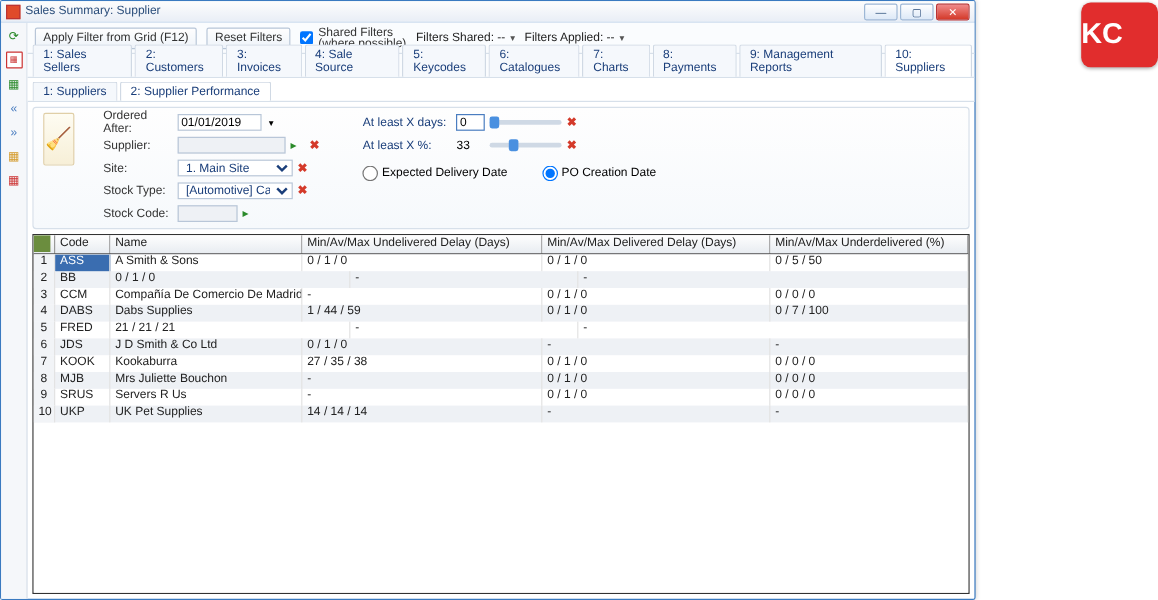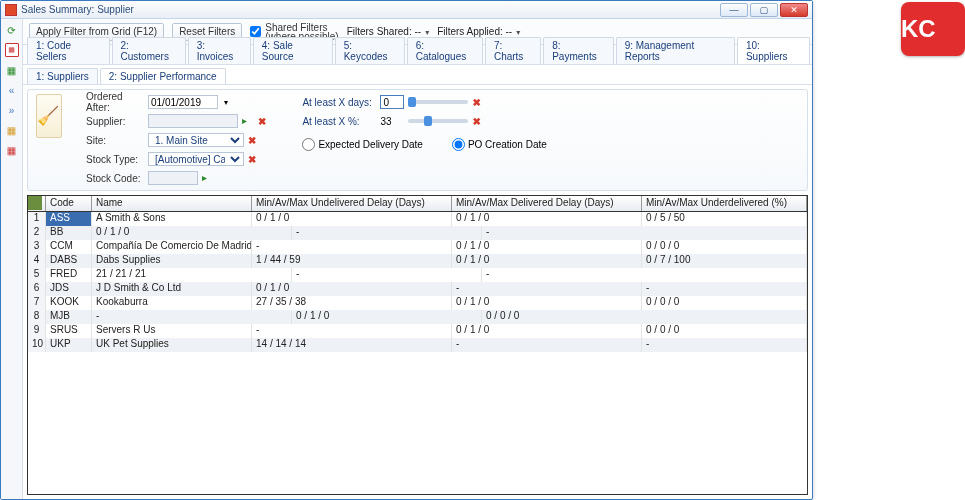--- a/index.html
+++ b/index.html
@@ -87,21 +87,21 @@
         <div class="btn">Reset Filters</div>
         <label class="chk">
               <input type="checkbox" checked="" style="">
               <span style="white-space:pre-line;line-height:9px">Shared Filters
 (where possible)</span>
             </label>
         <span class="tlabel drop"><span>Filters Shared:</span> <span>--</span></span>
         <span class="tlabel drop"><span>Filters Applied:</span> <span>--</span></span>
       </div>
       <div class="tabs" id="tabs">
-            <div class="tab">1: Code Sellers</div>
+            <div class="tab">1: Sales Sellers</div>
             <div class="tab">2: Customers</div>
             <div class="tab">3: Invoices</div>
             <div class="tab">4: Sale Source</div>
             <div class="tab">5: Keycodes</div>
             <div class="tab">6: Catalogues</div>
             <div class="tab">7: Charts</div>
             <div class="tab">8: Payments</div>
             <div class="tab">9: Management Reports</div>
             <div class="tab active">10: Suppliers</div>
           </div>
@@ -232,20 +232,21 @@
                 <div class="c-rn">7</div>
                 <div class="c-code">KOOK</div>
                 <div class="c-name">Kookaburra</div>
                 <div class="c-un">27 / 35 / 38</div>
                 <div class="c-del">0 / 1 / 0</div>
                 <div class="c-pct">0 / 0 / 0</div>
               </div>
               <div class="grow alt">
                 <div class="c-rn">8</div>
                 <div class="c-code">MJB</div>
+                <div class="c-name">Mrs Juliette Bouchon</div>
                 <div class="c-un">-</div>
                 <div class="c-del">0 / 1 / 0</div>
                 <div class="c-pct">0 / 0 / 0</div>
               </div>
               <div class="grow">
                 <div class="c-rn">9</div>
                 <div class="c-code">SRUS</div>
                 <div class="c-name">Servers R Us</div>
                 <div class="c-un">-</div>
                 <div class="c-del">0 / 1 / 0</div>

